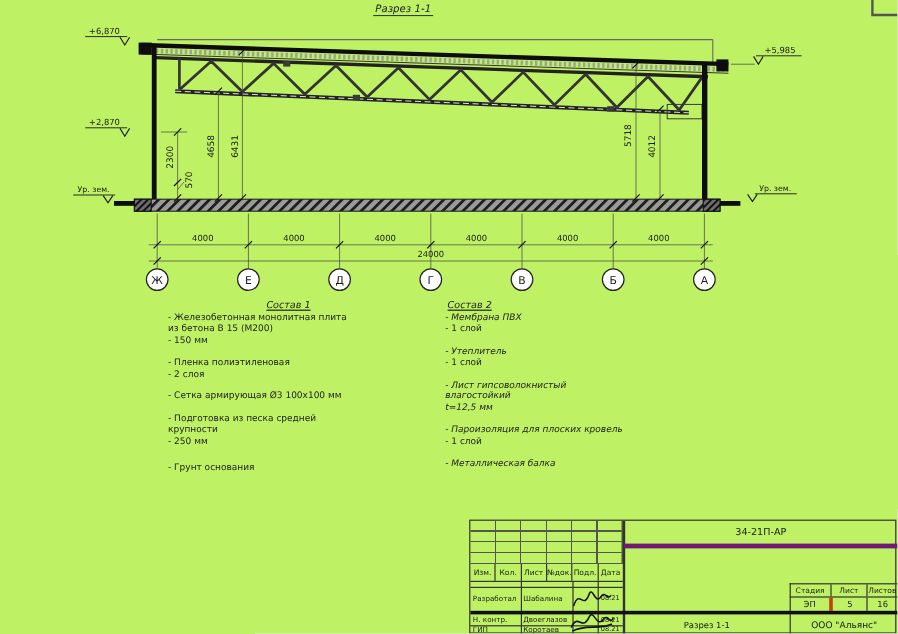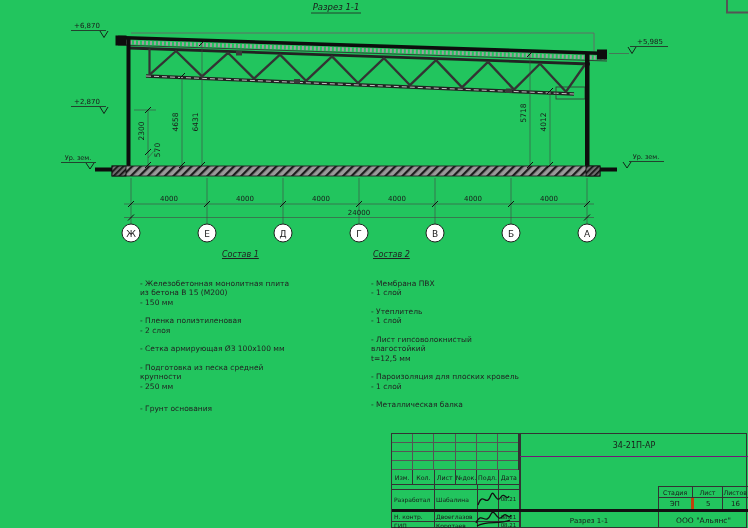--- a/index.html
+++ b/index.html
@@ -1,32 +1,32 @@
 <!DOCTYPE html>
 <html><head>
 <meta charset="utf-8">
 <style>
   html,body { margin:0; padding:0; background:#e8e8e8; }
   .sheet {
-    position:relative; width:748px; height:528px; background:#22c55e;
+    position:relative; width:748px; height:528px; background:#bef264;
     font-family:"DejaVu Sans", sans-serif; color:#1a1a1a; overflow:hidden;
   }
   svg text { font-family:"DejaVu Sans", sans-serif; fill:#1a1a1a; }
 
   
   .complist { position:absolute; font-size:7.5px; line-height:9.5px; color:#222; }
-  .comp-title { display:inline-block; font-style:italic; text-decoration:underline; font-size:8px; margin-bottom:19px; }
+  .comp-title { display:inline-block; font-style:italic; text-decoration:underline; font-size:8px; }
   .crow { display:flex; margin-bottom:9px;flex-direction:column; }
   .crow .lbl { white-space:pre-line; }
   .comp1 { left:140px; top:250px; width:245px; }
   .comp1 .comp-title { margin-left:82px; }
   .comp1 .lbl { width:162px; }
   .comp2 { left:371px; top:250px; width:250px; }
   .comp2 .comp-title { margin-left:2px; }
-  .comp2 .lbl { width:152px; }
+  .comp2 .lbl { width:152px;font-style:italic; }
   .crow .val { width:70px; }
   .crow.gap { margin-top:13px; }
 
   
   .tb { position:absolute; left:391px; top:433px; width:356px; height:95px;
         border:1px solid #333; box-sizing:border-box; font-size:6px; }
   .tb .abs { position:absolute; box-sizing:border-box; }
   .revgrid { left:0; top:0; width:127px; height:36px;
      background:
        repeating-linear-gradient(to right, transparent 0px, transparent 20.2px, #555 20.2px, #555 21.2px),
@@ -298,21 +298,21 @@
 
     <svg class="sig-svg" style="left:83px; top:53px;" width="36" height="24">
       <path d="M3,18 C8,3 11,22 16,8 C19,1 21,18 26,10 C29,5 32,14 34,9" fill="none" stroke="#111" stroke-width="1.3"></path>
     </svg>
     <svg class="sig-svg" style="left:81px; top:74px;" width="40" height="21">
       <path d="M3,15 C9,2 12,19 18,6 C22,-1 24,16 30,8 C33,3 36,13 38,7 M4,18 C14,12 26,17 37,12" fill="none" stroke="#111" stroke-width="1.3"></path>
     </svg>
 
     <div class="abs vline" style="left:127px; top:0; height:95px; width:1.5px;"></div>
 
-    <div class="abs cell c" style="left:128px; top:0; width:228px; height:23px; border-bottom:1px solid #701a75; font-size:8px;">34-21П-АР</div>
+    <div class="abs cell c" style="left:128px; top:0; width:228px; height:23px; border-bottom:4px solid #701a75; font-size:8px;">34-21П-АР</div>
 
     <div class="abs vline" style="left:266px; top:52px; height:43px;"></div>
     <div class="abs" style="left:266px; top:52px; width:90px; height:12px; display:flex; border-bottom:1px solid #333; border-top:1px solid #333; font-size:6.3px;">
       <div class="cell c" style="width:35px; border-right:1px solid #333;">Стадия</div>
       <div class="cell c" style="width:29px; border-right:1px solid #333;">Лист</div>
       <div class="cell c" style="width:26px;">Листов</div>
     </div>
     <div class="abs" style="left:266px; top:64px; width:90px; height:11px; display:flex; font-size:7px;">
       <div class="cell c" style="width:35px; border-right:3px solid #c2410c;">ЭП</div>
       <div class="cell c" style="width:29px; border-right:1px solid #333;">5</div>

